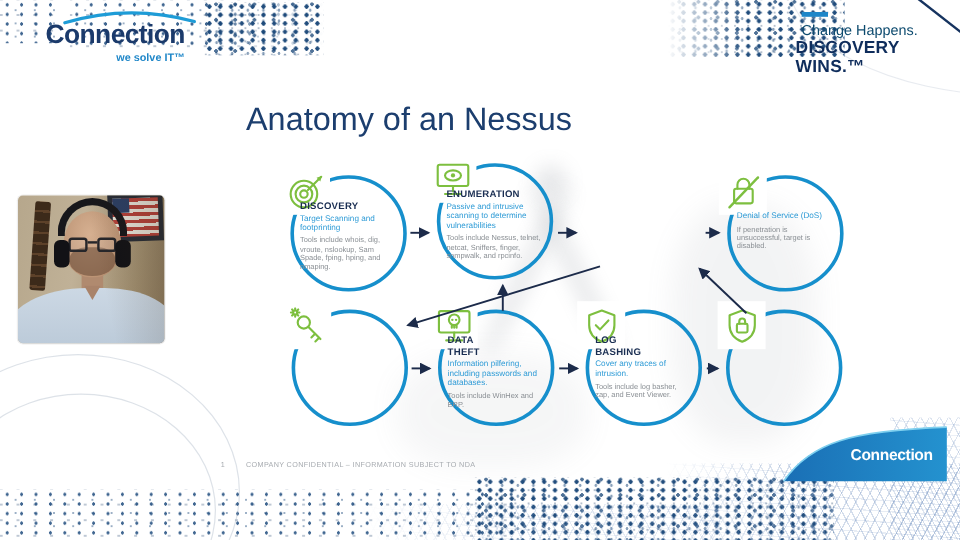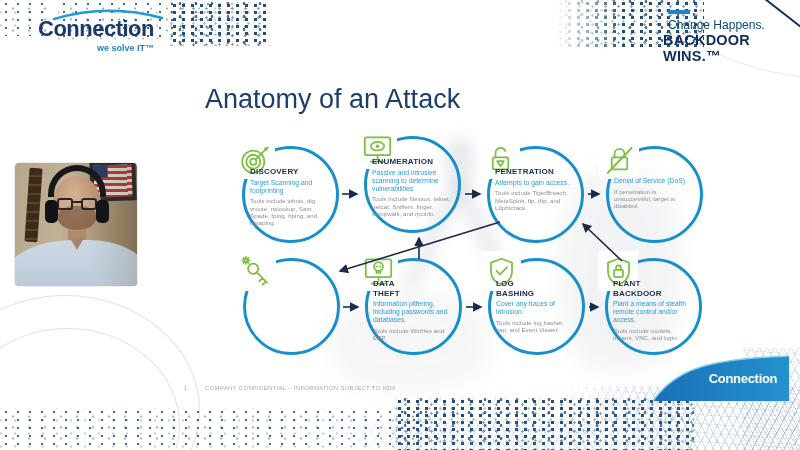--- a/index.html
+++ b/index.html
@@ -129,21 +129,21 @@
     <svg class="logo-swoosh" width="116" height="12" viewBox="0 0 116 12">
       <path d="M4,10 Q58,-6 112,9" stroke="#1e9cd7" stroke-width="2.6" fill="none" stroke-linecap="round"></path>
     </svg>
     <div class="logo-word">Connection</div>
     <div class="logo-tag">we solve IT™</div>
   </div>
 
   <div class="slogan">
     <div class="slogan-bar"></div>
     <div class="slogan-l1">Change Happens.</div>
-    <div class="slogan-l2">BACKDOOR WINS.™</div>
+    <div class="slogan-l2">DISCOVERY WINS.™</div>
   </div>
 
   <div class="webcam">
     <div class="wc-guitar"></div>
     <div class="wc-frame">
         <div class="wc-flag"></div>
       </div>
     <div class="wc-neck"></div>
     <div class="wc-shirt"></div>
     <div class="wc-vneck"></div>
@@ -157,21 +157,21 @@
     <div class="wc-cup l"></div>
     <div class="wc-cup r"></div>
   </div>
 
   <div class="wm" style="left:432px;top:148px;width:14px;height:155px;transform:rotate(26deg);"></div>
   <div class="wm" style="left:472px;top:148px;width:14px;height:155px;transform:rotate(-26deg);"></div>
   <div class="wm" style="left:446px;top:138px;width:26px;height:26px;border-radius:50%;"></div>
   <div class="wm" style="left:560px;top:170px;width:120px;height:200px;opacity:.10;filter:blur(12px);"></div>
   <div class="wm" style="left:330px;top:295px;width:160px;height:95px;opacity:.08;filter:blur(12px);"></div>
 
-  <div class="slide-title">Anatomy of an Attack</div>
+  <div class="slide-title">Anatomy of an Nessus</div>
 
   <div class="node" style="left:242px;top:146px;">
     <div class="ring"></div>
     <div class="nicon">
       <svg width="31" height="31" viewBox="0 0 28 28" fill="none" stroke="#7dbf3f" stroke-width="1.6" stroke-linecap="round" stroke-linejoin="round">
         <circle cx="12" cy="16" r="10"></circle>
           <circle cx="12" cy="16" r="6.3"></circle>
           <circle cx="12" cy="16" r="2.8"></circle>
         <path d="M25,3 L15,13"></path>
           <path d="M25.5,2.5 l-1.2,4 -2.8,-2.8 z" fill="#7dbf3f" stroke="none"></path>
@@ -194,35 +194,20 @@
           <circle cx="14" cy="11" r="1.6" fill="#7dbf3f" stroke="none"></circle>
       </svg>
     </div>
     <div class="ntxt">
       <div class="ntitle">ENUMERATION</div>
       <div class="nsub">Passive and intrusive scanning to determine vulnerabilities</div>
       <div class="ntools">Tools include Nessus, telnet, netcat, Sniffers, finger, snmpwalk, and rpcinfo.</div>
     </div>
   </div>
 
-  <div class="node" style="left:487px;top:146px;">
-    <div class="ring"></div>
-    <div class="nicon">
-      <svg width="31" height="31" viewBox="0 0 28 28" fill="none" stroke="#7dbf3f" stroke-width="1.6" stroke-linecap="round" stroke-linejoin="round">
-        <path d="M9.5,12 V8.2 a4.6,4.6 0 0 1 8.8,-1.9"></path>
-        <rect x="7" y="12" width="14" height="11" rx="1.5"></rect>
-        <path d="M11,15.5 h6 l-3,4.5 z"></path>
-      </svg>
-    </div>
-    <div class="ntxt">
-      <div class="ntitle">PENETRATION</div>
-      <div class="nsub">Attempts to gain access.</div>
-      <div class="ntools">Tools include TigerBreach, MetaSploit, ftp, tftp, and L0phtcrack.</div>
-    </div>
-  </div>
 
   <div class="node node-dos" style="left:606px;top:146px;">
     <div class="ring"></div>
     <div class="nicon">
       <svg width="31" height="31" viewBox="0 0 28 28" fill="none" stroke="#7dbf3f" stroke-width="1.6" stroke-linecap="round" stroke-linejoin="round">
         <rect x="7" y="12" width="14" height="11" rx="1.5"></rect>
         <path d="M9.5,12 V9 a4.5,4.5 0 0 1 9,0 v3"></path>
         <path d="M3.5,26 L25,3.5" stroke-width="1.8"></path>
       </svg>
     </div>
@@ -281,26 +266,20 @@
   </div>
 
   <div class="node" style="left:605px;top:258px;">
     <div class="ring"></div>
     <div class="nicon">
       <svg width="31" height="31" viewBox="0 0 28 28" fill="none" stroke="#7dbf3f" stroke-width="1.6" stroke-linecap="round" stroke-linejoin="round">
         <path d="M14,2.5 L23.5,6 v7.5 c0,6.5 -4.5,10.5 -9.5,12.5 c-5,-2 -9.5,-6 -9.5,-12.5 V6 Z"></path>
         <rect x="10" y="12.5" width="8" height="6.5" rx="1"></rect>
         <path d="M11.8,12.5 v-1.8 a2.2,2.2 0 0 1 4.4,0 v1.8"></path>
       </svg>
-    </div>
-    <div class="ntxt">
-      <div class="ntitle">PLANT
-BACKDOOR</div>
-      <div class="nsub">Plant a means of stealth remote control and/or access.</div>
-      <div class="ntools">Tools include rootkits, trojans, VNC, and login.</div>
     </div>
   </div>
 
   <svg class="arrows" width="800" height="450" viewBox="0 0 800 450">
     <defs>
       <marker id="ah" markerWidth="7" markerHeight="7" refX="5" refY="3" orient="auto">
         <path d="M0,0 L6,3 L0,6 Z" fill="#1c2b4a"></path>
       </marker>
     </defs>
     <g stroke="#1c2b4a" stroke-width="1.6" fill="none">

